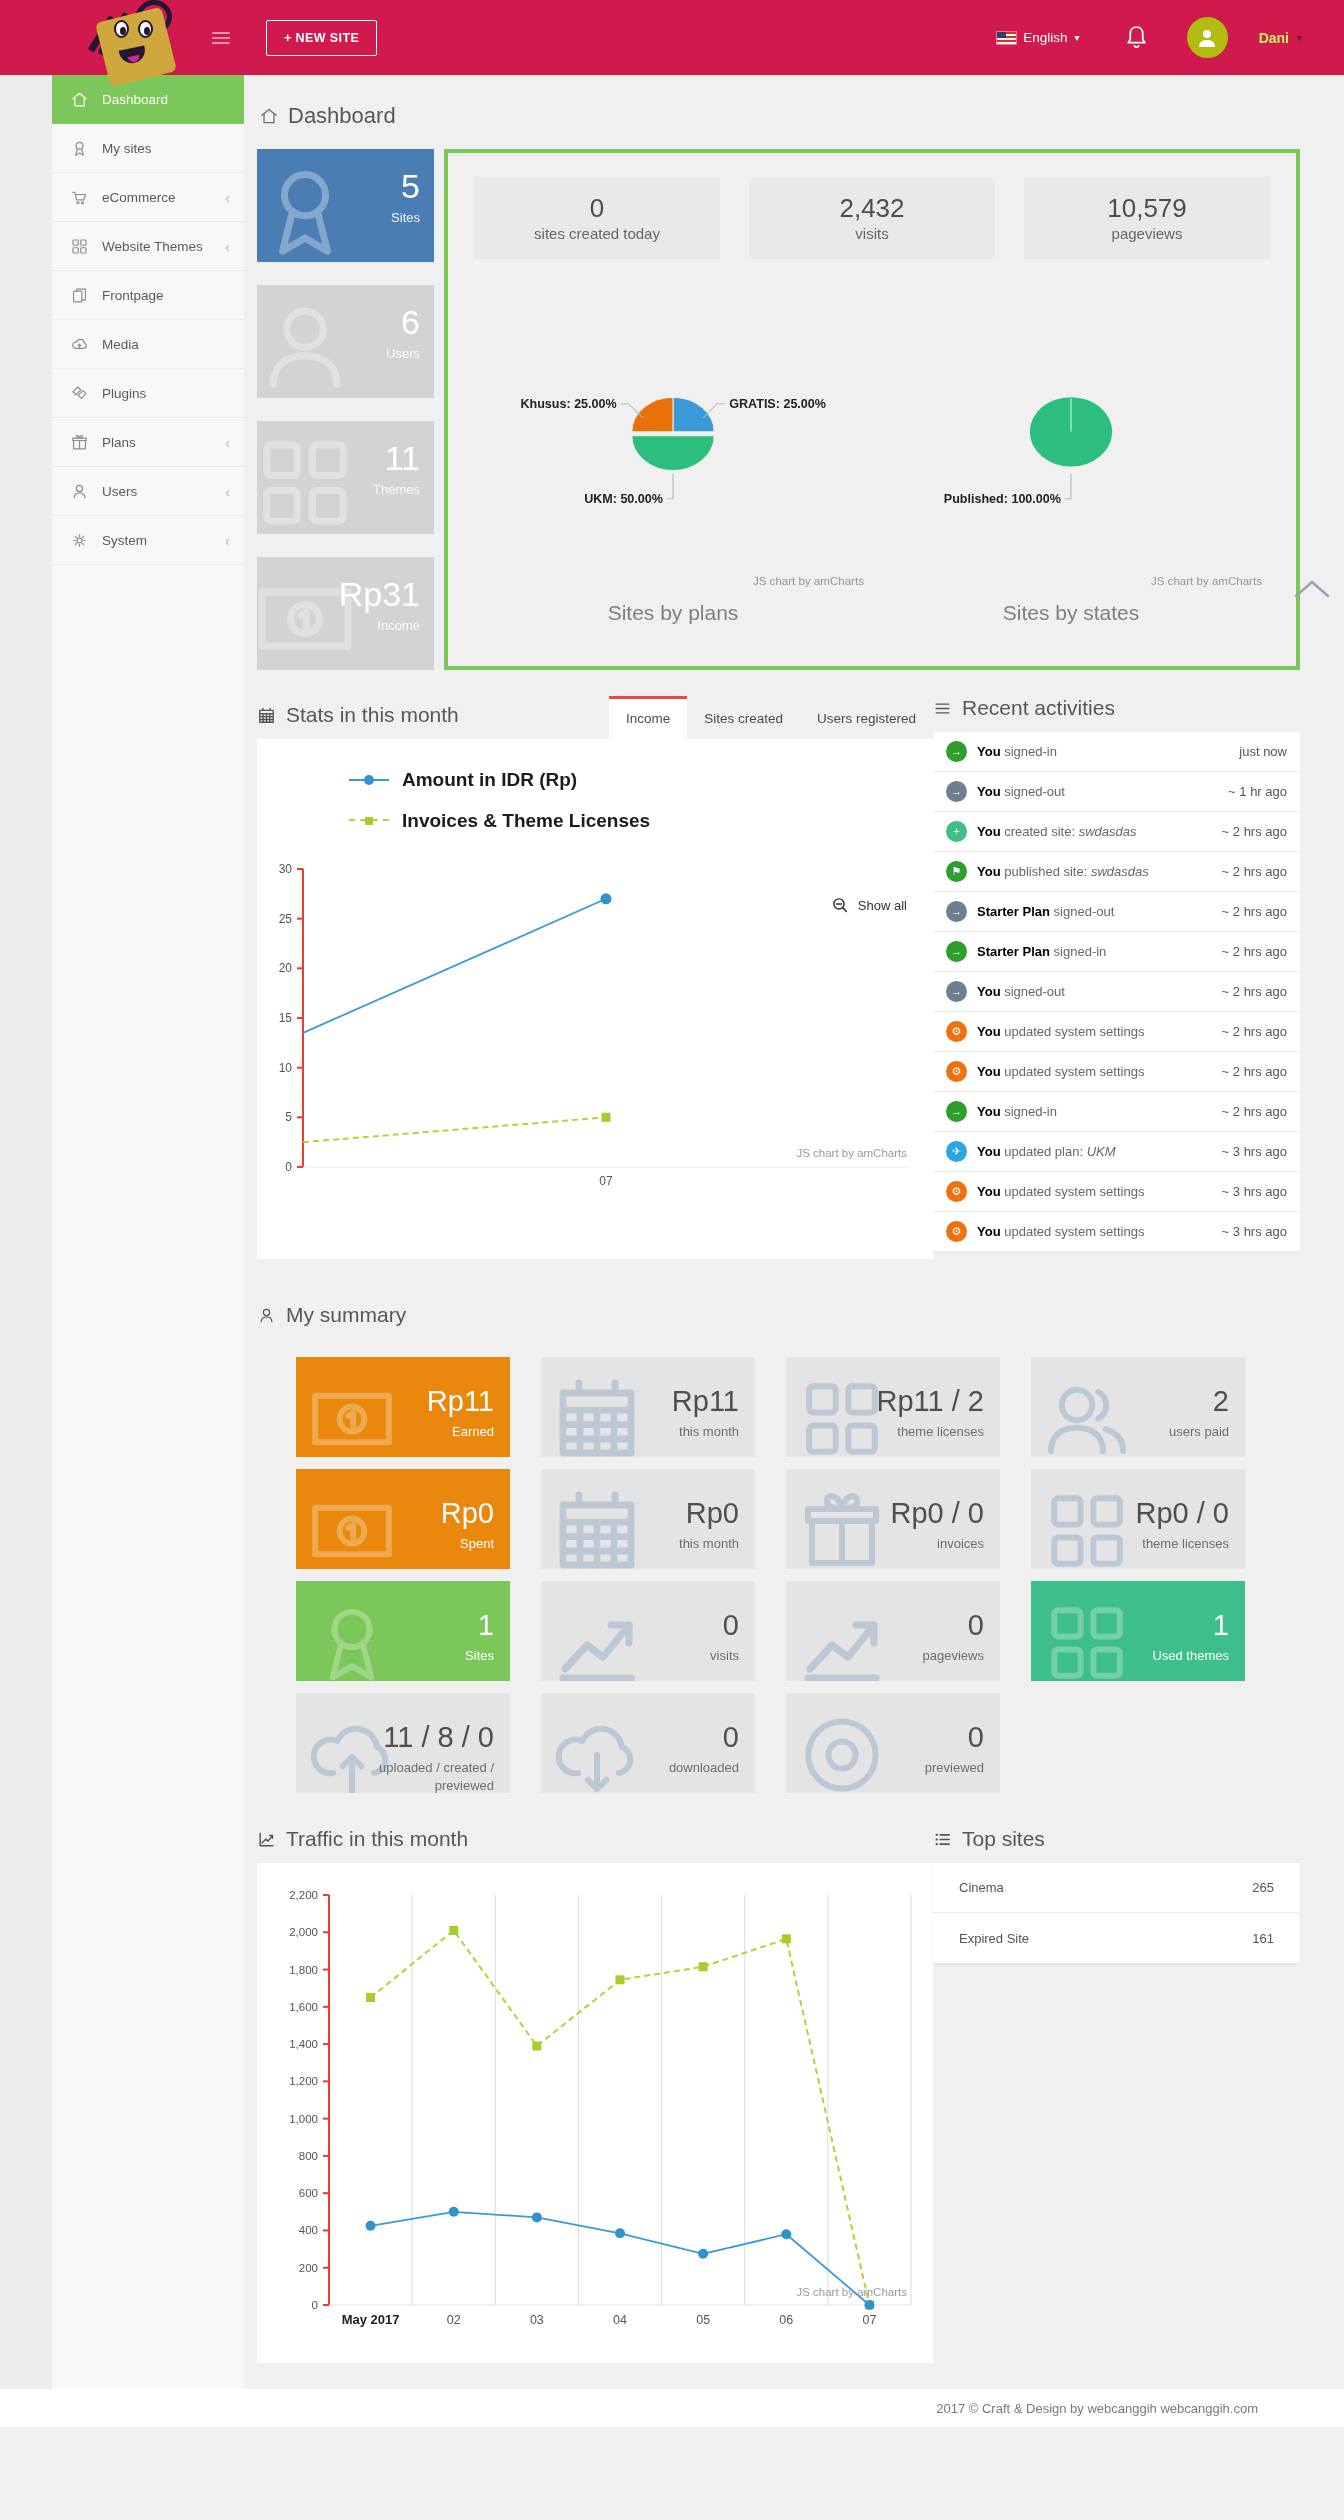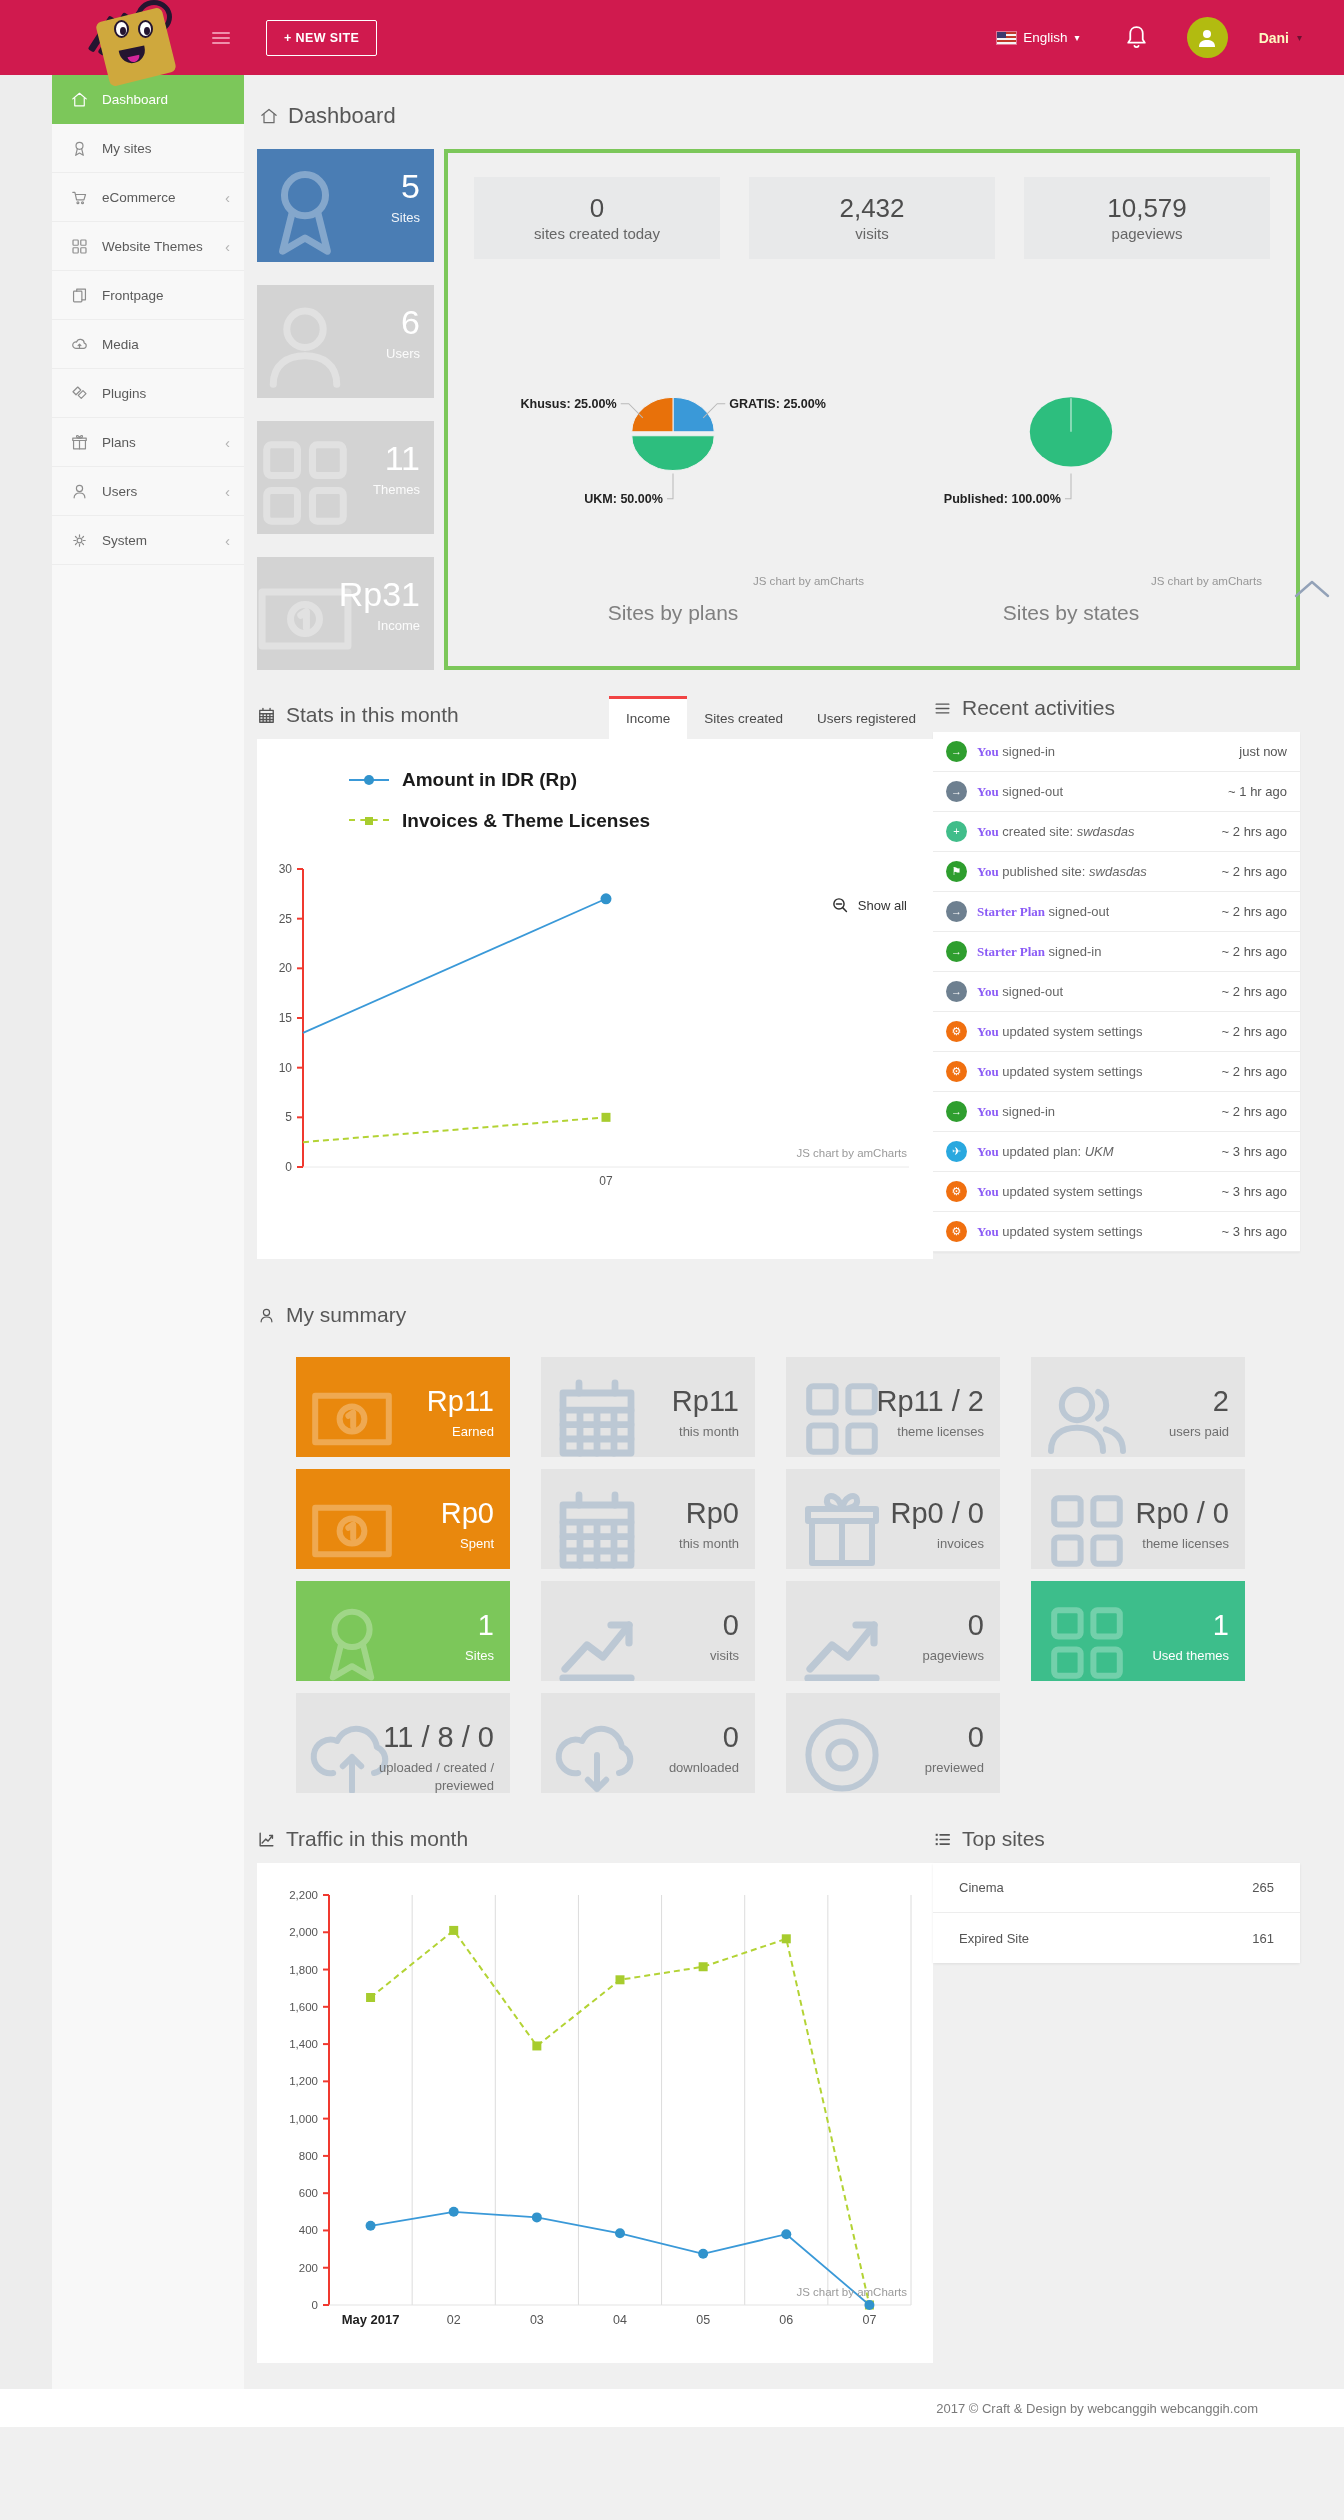--- a/index.html
+++ b/index.html
@@ -30,21 +30,21 @@
   .btn-new { margin-left:36px; background:transparent; border:1px solid #fff; color:#fff;
              font-family:"Liberation Sans",sans-serif; font-size:12.5px; font-weight:bold;
              padding:10px 17px; border-radius:2px; letter-spacing:.4px; cursor:pointer; }
   .top-right { margin-left:auto; display:flex; align-items:center; margin-right:42px; }
   .lang { display:flex; align-items:center; gap:7px; color:#fff; font-size:13.5px; cursor:pointer; }
   .flag { width:19px; height:12px; position:relative; background:repeating-linear-gradient(180deg,#c0392b 0 2px,#f5f5f5 2px 4px); box-shadow:0 0 0 1px rgba(255,255,255,.4); }
   .flag::after { content:""; position:absolute; left:0; top:0; width:9px; height:6px; background:#3c3b6e; }
   .caret { font-size:10px; color:#fff; }
   .bell { margin:0 38px 0 44px; cursor:pointer; display:flex; }
   .avatar { width:41px; height:41px; border-radius:50%; background:#b2bb10; display:flex; align-items:center; justify-content:center; cursor:pointer; }
-  .user-name { color:#fef9c3; font-size:14px; font-weight:bold; margin:0 8px 0 12px; cursor:pointer;padding-left:19px; }
+  .user-name { color:#bef264; font-size:14px; font-weight:bold; margin:0 8px 0 12px; cursor:pointer;padding-left:19px; }
   .caret-dark { font-size:10px; color:#6d1031; }
 
   
   .shell { display:flex; }
   .rail { width:52px; background:#ededed; flex:0 0 auto; }
   .sidebar { width:192px; background:#f8f8f8; flex:0 0 auto; padding-bottom:60px; }
   .side-item { height:49px; display:flex; align-items:center; padding:0 14px 0 18px;
                border-bottom:1px solid #ededed; font-size:13.5px; color:#5a5a5a; cursor:pointer; background:#f8f8f8; }
   .side-item .ic { width:19px; height:19px; margin-right:13px; color:#8d8d8d; flex:0 0 auto; }
   .side-item .ic svg { width:100%; height:100%; }
@@ -102,21 +102,21 @@
   .leg-marker .sq { position:absolute; left:16px; top:1px; width:8px; height:8px; background:#a7cc2e; }
   .show-all { position:absolute; right:26px; top:158px; display:flex; align-items:center; gap:9px; font-size:13px; color:#333; cursor:pointer; }
   .show-all .ic { width:17px; height:17px; color:#2e2e2e; }
   .show-all .ic svg { width:100%; height:100%; }
 
   .activities { box-shadow:0 1px 2px rgba(0,0,0,.05); }
   .act-row { height:40px; display:flex; align-items:center; padding:0 13px; border-bottom:1px solid #ececec; background:#fff; }
   .act-ic { width:21px; height:21px; border-radius:50%; color:#fff; display:flex; align-items:center; justify-content:center;
             font-size:11px; line-height:1; margin-right:10px; flex:0 0 auto; }
   .act-text { font-size:13px; color:#666; white-space:nowrap; overflow:hidden; }
-  .act-text b { color:#8b5cf6;font-family:Liberation Serif, serif; }
+  .act-text b { color:#000000; }
   .act-time { margin-left:auto; font-size:13px; color:#555; padding-left:8px; flex:0 0 auto; }
 
   
   .summary-head { margin-top:44px; }
   .summary-grid { margin:18px 0 0 39px; display:grid; grid-template-columns:repeat(4,214px); gap:12px 31px; }
   .sum-card { height:100px; position:relative; overflow:hidden; cursor:pointer; }
   .sum-card.gray { background:#e4e4e4; }
   .sum-card.orange { background:#e9880d; color:#fff; }
   .sum-card.green { background:#7cc75a; color:#fff; }
   .sum-card.teal { background:#3dbe8b; color:#fff; }

